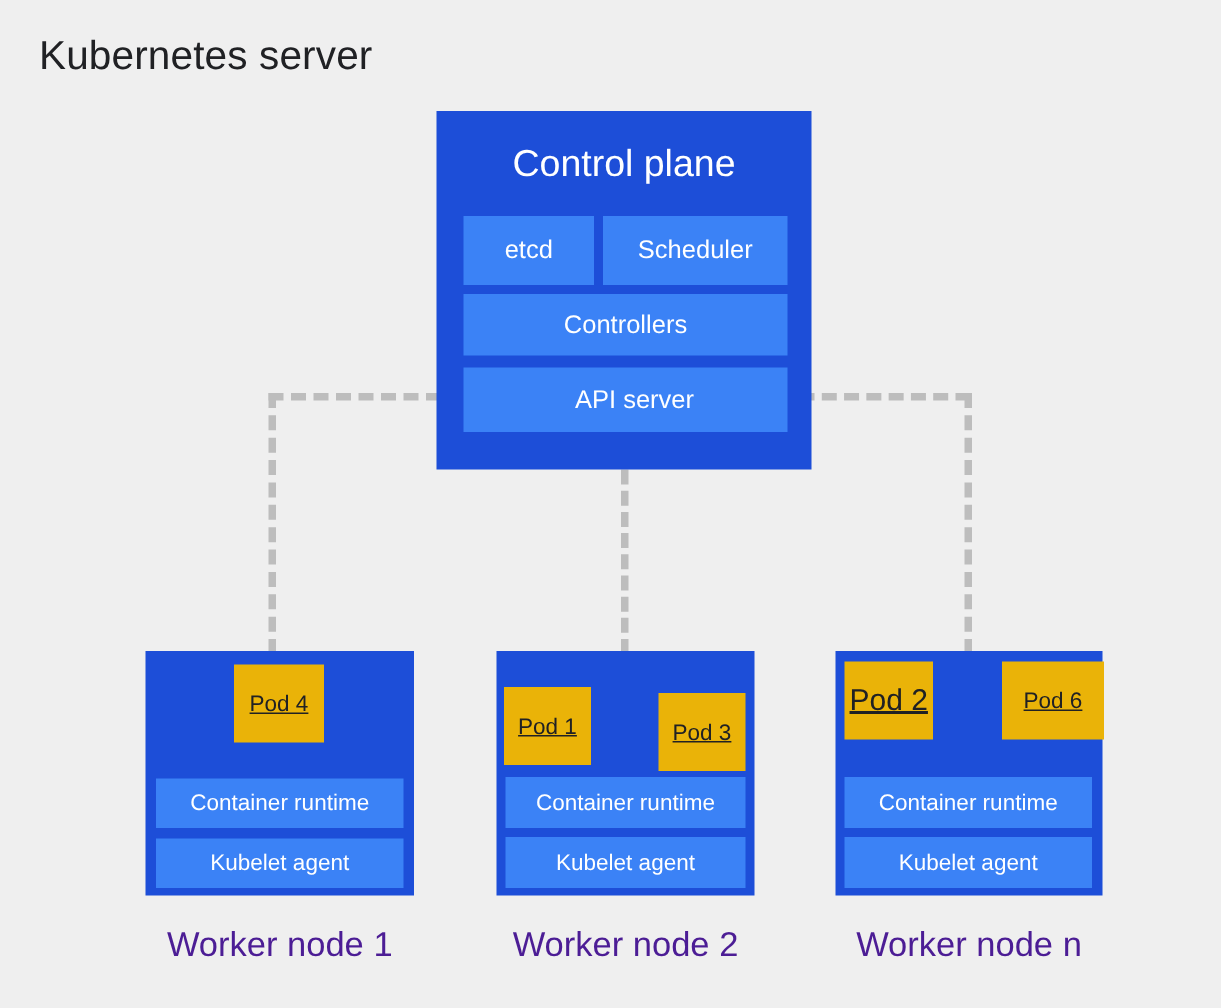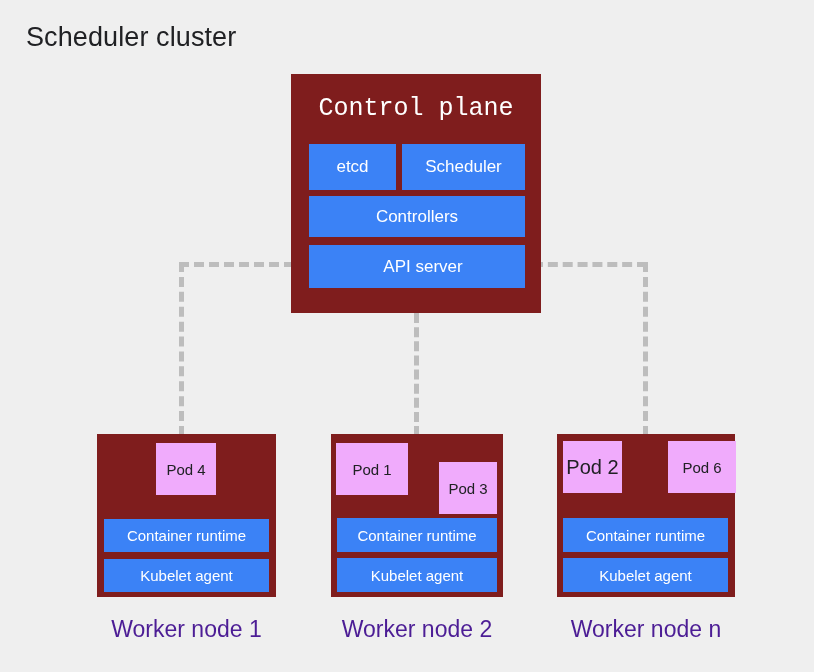--- a/index.html
+++ b/index.html
@@ -29,43 +29,43 @@
     font-size: 27px;
     line-height: 34px;
     color: #202124;
     letter-spacing: 0.1px;
     white-space: nowrap;
   }
 
   
   .blue-box {
     position: absolute;
-    background: #7f1d1d;
+    background: #1d4ed8;
     box-sizing: border-box;
-    font-family: Liberation Mono, monospace;
   }
   .gray-box {
     position: absolute;
     background: #3b82f6;
     box-sizing: border-box;
     display: flex;
     align-items: center;
     justify-content: center;
     color: #ffffff;
     white-space: nowrap;
   }
   .pod-box {
     position: absolute;
-    background: #f0abfc;
+    background: #eab308;
     box-sizing: border-box;
     display: flex;
     align-items: center;
     justify-content: center;
     color: #202124;
     white-space: nowrap;
+    text-decoration: underline;
   }
 
   
   #control-plane {
     left: 291px;
     top: 74px;
     width: 250px;
     height: 239px;
   }
   .cp-title {
@@ -86,21 +86,21 @@
 
   
   .worker-shell { }
   #worker-1 { left: 97px;  top: 434px; width: 179px; height: 163px; }
   #worker-2 { left: 331px; top: 434px; width: 172px; height: 163px; }
   #worker-n { left: 557px; top: 434px; width: 178px; height: 163px; }
 
   
   .pod-w1-4 { left: 156px; top: 443px; width: 60px; height: 52px; font-size: 15px; }
 
-  .pod-w2-1 { left: 336px; top: 443px; width: 72px; height: 52px; font-size: 15px; }
+  .pod-w2-1 { left: 336px; top: 458px; width: 58px; height: 52px; font-size: 15px; }
   .pod-w2-3 { left: 439px; top: 462px; width: 58px; height: 52px; font-size: 15px; }
 
   .pod-wn-2 { left: 563px; top: 441px; width: 59px; height: 52px; font-size: 20px; }
   .pod-wn-6 { left: 668px; top: 441px; width: 68px; height: 52px; font-size: 15px; }
 
   
   .cr-w1 { left: 104px; top: 519px; width: 165px; height: 33px; font-size: 15px; }
   .ka-w1 { left: 104px; top: 559px; width: 165px; height: 33px; font-size: 15px; }
 
   .cr-w2 { left: 337px; top: 518px; width: 160px; height: 34px; font-size: 15px; }
@@ -143,21 +143,21 @@
 
   
   #conn-right-h { left: 533px; top: 262px; width: 114px; height: 0; }
   #conn-right-v { left: 643px; top: 262px; width: 0;     height: 174px; }
 </style>
 </head>
 <body>
 
 <div id="stage">
 
-  <div class="page-title">Scheduler cluster</div>
+  <div class="page-title">Kubernetes server</div>
 
   <div class="conn conn-h" id="conn-left-h"></div>
   <div class="conn conn-v" id="conn-left-v"></div>
 
   <div class="conn conn-v" id="conn-mid-v"></div>
 
   <div class="conn conn-h" id="conn-right-h"></div>
   <div class="conn conn-v" id="conn-right-v"></div>
 
   <div class="blue-box" id="control-plane">

